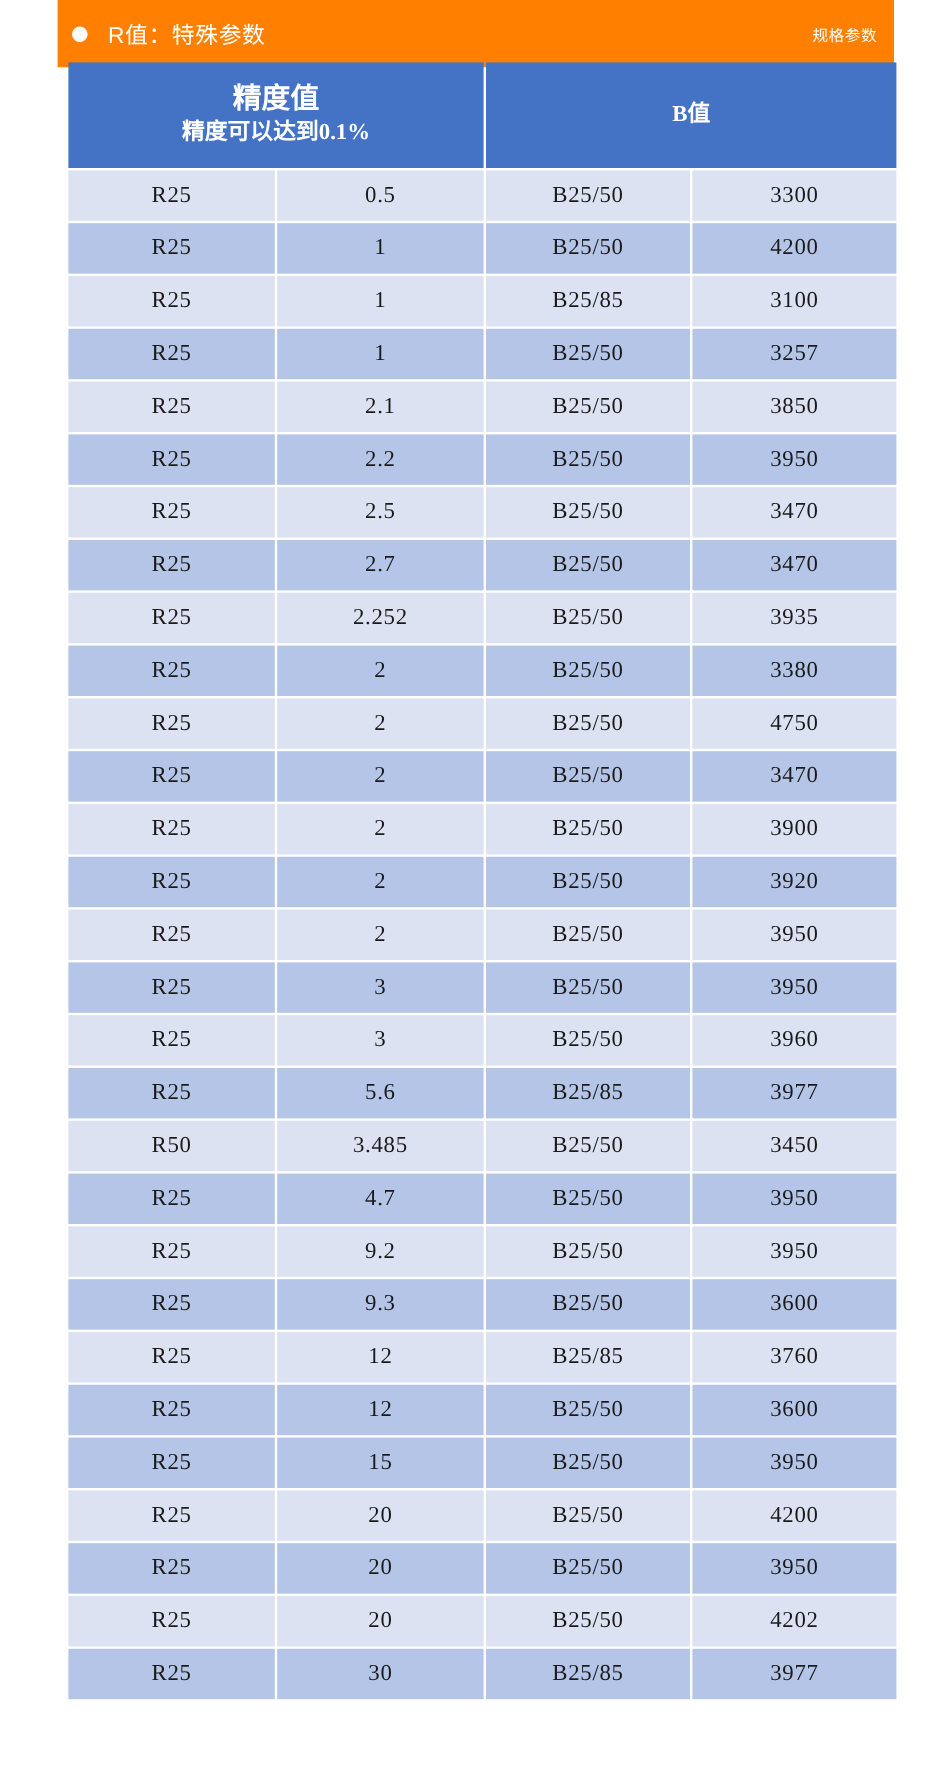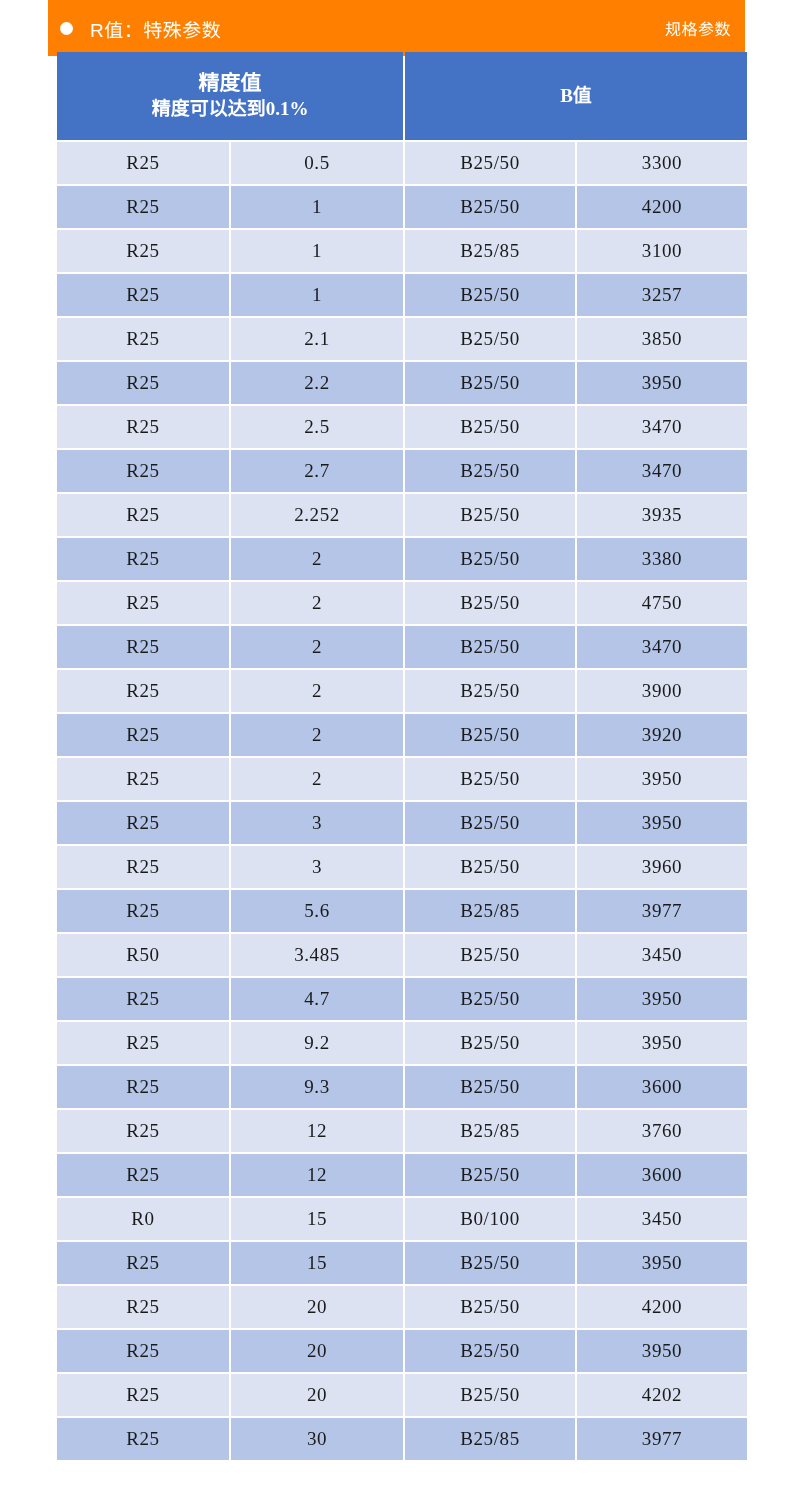--- a/index.html
+++ b/index.html
@@ -48,21 +48,21 @@
     color: #ffffff;
     font-size: 19px;
     font-family: "Liberation Sans", "DejaVu Sans", sans-serif;
     font-weight: 400;
     letter-spacing: 0.5px;
     white-space: nowrap;
   }
   .banner-spacer { flex: 1 1 auto; }
   .banner-right {
     color: #ffffff;
-    font-size: 16px;
+    font-size: 13px;
     font-family: "Liberation Sans", "DejaVu Sans", sans-serif;
     font-weight: 400;
     letter-spacing: 0.5px;
     white-space: nowrap;
   }
 
   
   .table-wrap {
     position: absolute;
     left: 57px;
@@ -81,21 +81,21 @@
     color: #ffffff;
     font-weight: 700;
     font-size: 19px;
     line-height: 1.28;
     text-align: center;
     vertical-align: middle;
     height: 88px;
     padding: 0;
     border: 0;
   }
-  th.th-accuracy .ln1 { display: block; font-size: 21px; }
+  th.th-accuracy .ln1 { display: block; font-size: 24px; }
   th.th-accuracy .ln2 { display: block; font-size: 19px; }
   th.th-bvalue { font-size: 19px; font-weight: 700; }
 
   table.spec td {
     text-align: center;
     vertical-align: middle;
     height: 42px;
     padding: 0;
     border: 0;
     font-size: 19px;
@@ -280,26 +280,20 @@
             <td>12</td>
             <td>B25/85</td>
             <td>3760</td>
           </tr>
           <tr class="row-dark">
             <td>R25</td>
             <td>12</td>
             <td>B25/50</td>
             <td>3600</td>
           </tr>
-          <tr class="row-light">
-            <td>R0</td>
-            <td>15</td>
-            <td>B0/100</td>
-            <td>3450</td>
-          </tr>
           <tr class="row-dark">
             <td>R25</td>
             <td>15</td>
             <td>B25/50</td>
             <td>3950</td>
           </tr>
           <tr class="row-light">
             <td>R25</td>
             <td>20</td>
             <td>B25/50</td>

